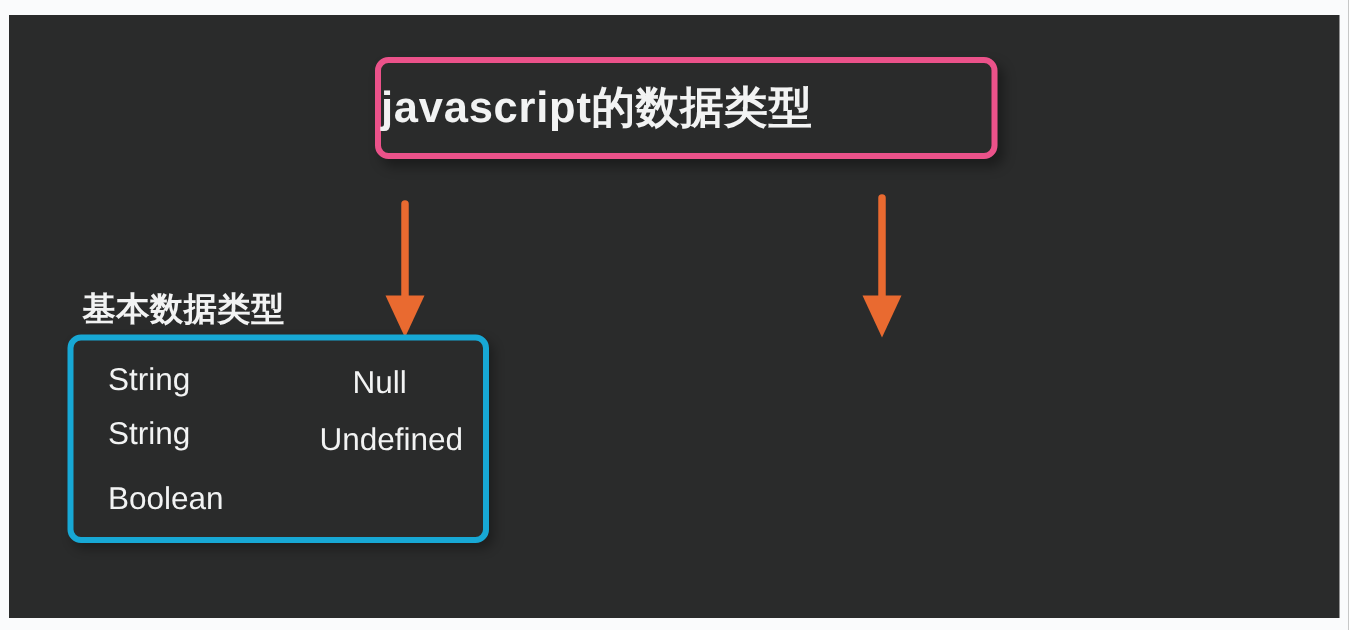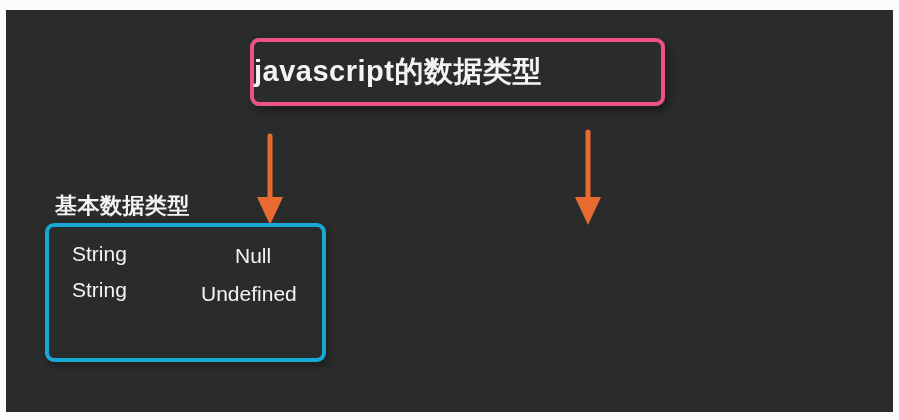--- a/index.html
+++ b/index.html
@@ -70,21 +70,21 @@
   .item {
     position: absolute;
     color: var(--text, #f2f3f3);
     font-size: 21px;
     font-weight: 500;
     white-space: nowrap;
   }
   .item.i-number    { left: 23px; top: 15px; }
   .item.i-null      { left: 186px; top: 17px; }
   .item.i-string    { left: 23px; top: 51px; }
-  .item.i-undefined { left: 152px; top: 55px; }
+  .item.i-undefined { left: 164px; top: 55px; }
   .item.i-boolean   { left: 23px; top: 94px; }
   .item.i-object    { left: 21px; top: 11px; }
   .arrow {
     position: absolute;
     display: block;
   }
   .arrow.left-arrow  { left: 252px; top: 132px; }
   .arrow.right-arrow { left: 570px; top: 128px; }
   .arrow line    { stroke: var(--arrow, #e96a30); stroke-width: 5; stroke-linecap: round; }
   .arrow polygon { fill: var(--arrow, #e96a30); }
@@ -107,17 +107,18 @@
   <svg class="arrow right-arrow" width="36" height="99" viewBox="0 0 36 99" aria-hidden="true">
     <line x1="18" y1="4" x2="18" y2="78"></line>
     <polygon points="18,97 5,69 31,69"></polygon>
   </svg>
 
   <div class="group-label left">基本数据类型</div>
 
   <div class="type-box primitive">
     <span class="item i-number">String</span>
     <span class="item i-string">String</span>
+    <span class="item i-boolean">Boolean</span>
     <span class="item i-null">Null</span>
     <span class="item i-undefined">Undefined</span>
   </div>
 
 </div>
 
 </body></html>

